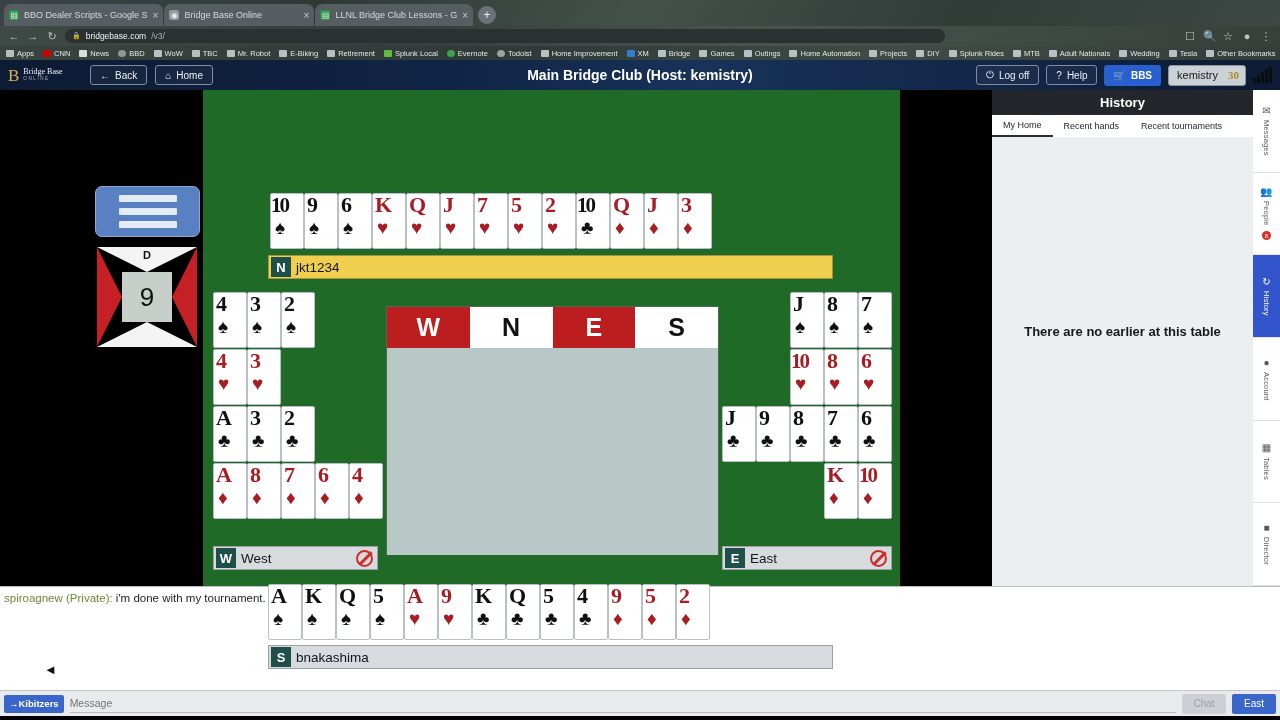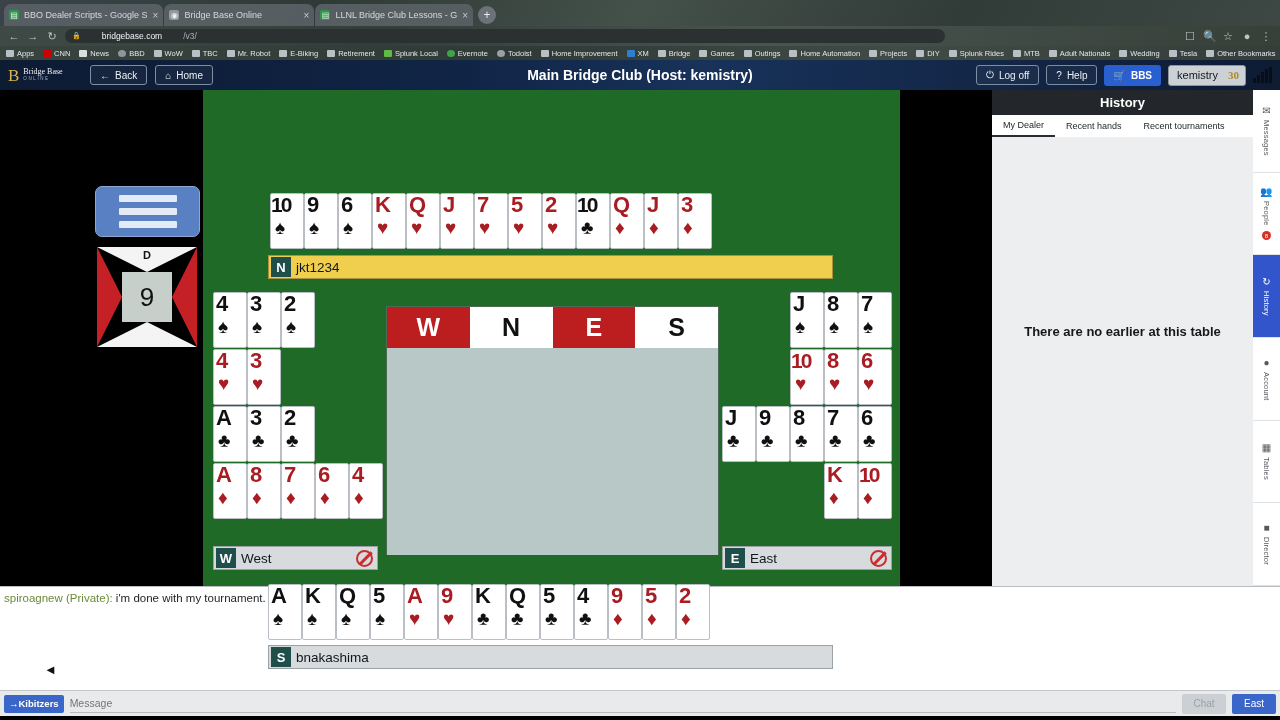--- a/index.html
+++ b/index.html
@@ -39,21 +39,21 @@
     font-size:12px; margin-left:4px; margin-bottom:2px;
   }
 
   .urlbar-row {
     height: 20px; display:flex; align-items:center; gap:7px; padding: 0 8px;
     background-image: linear-gradient(120deg,#3f4a46 0%, #333d3a 30%, #4a544f 60%, #364039 100%);
   }
   .nav-icon { width:12px;height:12px; color:#d6dadd; font-size:11px; line-height:12px; text-align:center; opacity:.85;}
   .omnibox {
     flex: 0 0 auto; width: 880px; height: 14px; background:#2b3130; border-radius:8px;
-    display:flex; align-items:center; gap:21px; padding:0 7px; color:#e8ebee; font-size:8.5px;
+    display:flex; align-items:center; gap:5px; padding:0 7px; color:#e8ebee; font-size:8.5px;
   }
   .omnibox .lock { font-size:7px; opacity:.9; }
   .omnibox .host { color:#f0f3f5; }
   .omnibox .path { color:#a9b0b5; }
   .urlbar-row .right-icons { margin-left:auto; display:flex; gap:7px; align-items:center; }
 
   .bookmarks {
     height: 14px; display:flex; align-items:center; gap:9px; padding: 0 6px;
     background-image: linear-gradient(120deg,#3a443f 0%, #2f3935 40%, #414b46 70%, #343d39 100%);
     font-size: 7.5px; color:#e3e7ea; white-space:nowrap; overflow:hidden;
@@ -135,21 +135,21 @@
     font-size:26px; color:#111; font-weight:normal;
   }
   .board-d {
     position:absolute; top:2px; left:0; width:100px; text-align:center;
     font-size:11px; font-weight:bold; color:#111;
   }
 
   
   .card {
     width:34px; height:56px; background:#fff; border:1px solid #b9bfc4; border-radius:2px;
-    position:relative; flex:0 0 auto;
+    position:relative; flex:0 0 auto;font-family:Liberation Serif, serif;
   }
   .card .rank {
     position:absolute; top:-1px; left:2px; font-size:22px; font-weight:bold; line-height:24px;
     letter-spacing:-1px;
   }
   .card .suit { position:absolute; top:24px; left:4px; font-size:19px; line-height:19px; }
   .card.ten .rank { font-size:21px; left:0px; letter-spacing:-2px; }
   .red .rank, .red .suit { color:#a81c22; }
   .blk .rank, .blk .suit { color:#101010; }
 
@@ -751,21 +751,21 @@
         <div class="nonvuln">N</div>
         <div class="vuln">E</div>
         <div class="nonvuln">S</div>
       </div>
       <div class="bid-body"></div>
     </div>
 
     <div class="history-panel">
       <div class="history-title">History</div>
       <div class="history-tabs">
-        <div class="active">My Dealer</div>
+        <div class="active">My Home</div>
         <div>Recent hands</div>
         <div>Recent tournaments</div>
       </div>
       <div class="history-body">There are no earlier at this table</div>
     </div>
 
     <div class="side-rail">
       <div class="rail-item">
         <span class="rail-ic">✉</span>
         <span class="rail-label">Messages</span>

